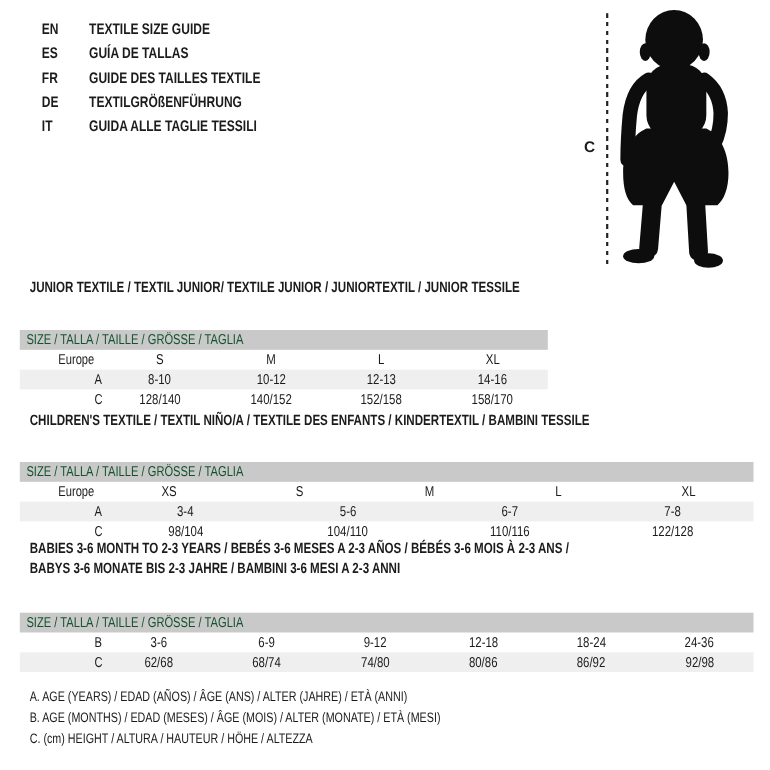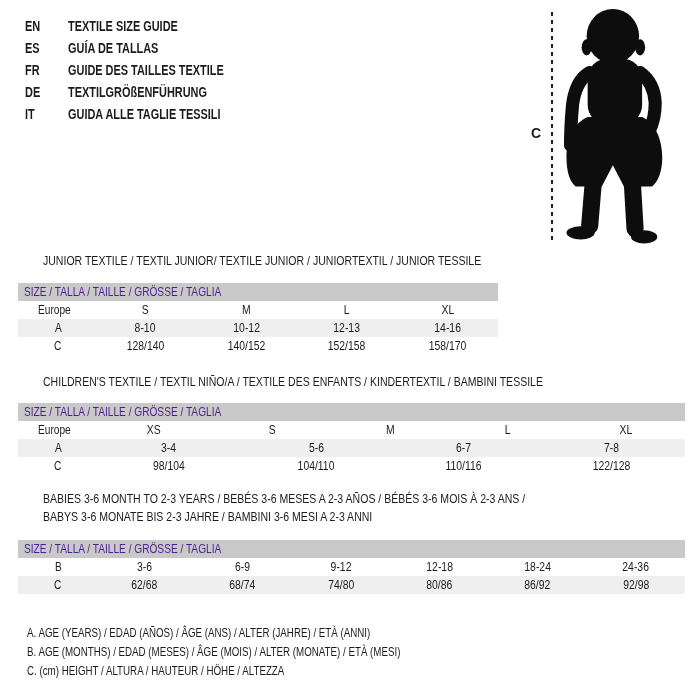--- a/index.html
+++ b/index.html
@@ -5,41 +5,41 @@
   html,body { margin:0; padding:0; background:#fff; }
   .canvas {
     position:relative; width:700px; height:700px; background:#ffffff;
     font-family:"Liberation Sans", sans-serif; color:#1b1b1b; overflow:hidden;
   }
   
   .cond  { display:inline-block; transform:scaleX(.78); transform-origin:0 50%; white-space:nowrap; }
   .condc { display:inline-block; transform:scaleX(.80); transform-origin:50% 50%; white-space:nowrap; }
 
   
-  .lang-list { position:absolute; left:25px; top:15px; }
+  .lang-list { position:absolute; left:38px; top:15px; }
   .lang-row  { display:flex; height:22px; line-height:22px; font-size:14px; font-weight:bold; }
   .lang-code { flex:0 0 43px; }
 
   
   .measure-line {
     position:absolute; left:551px; top:12px; width:2px; height:231px;
     background:repeating-linear-gradient(180deg,#222 0 4px,transparent 4px 8px);
   }
   .measure-label { position:absolute; left:531px; top:125px; font-size:14px; font-weight:bold; }
   .toddler { position:absolute; left:563px; top:6px; width:132px; height:244px; }
 
   
-  .section-title { position:absolute; left:43px; font-size:13.5px; font-weight:normal; line-height:18px; }
+  .section-title { position:absolute; left:27px; font-size:13.5px; font-weight:bold; line-height:18px; }
 
   
   .size-table { position:absolute; left:18px; font-size:13px; }
-  .bar  { height:18px; line-height:18px; background:#c9c9c9; padding-left:6px; font-size:13px; color:#4c1d95; }
+  .bar  { height:18px; line-height:18px; background:#c9c9c9; padding-left:6px; font-size:13px; color:#14532d;margin-top:17px; }
   .row  { display:flex; height:18px; line-height:18px; }
   .row.shaded { background:#efefef; }
-  .cell.label { flex:0 0 72px; padding-left:5px; text-align:center; }
+  .cell.label { flex:0 0 72px; padding-left:5px; text-align:right; }
   .cell.val   { flex:1; text-align:center; }
 
   
   .legend { position:absolute; left:27px; top:624px; }
   .legend-line { height:19px; line-height:19px; font-size:12.5px; font-weight:normal; }
 </style>
 </head>
 <body>
 
 <div class="canvas">

